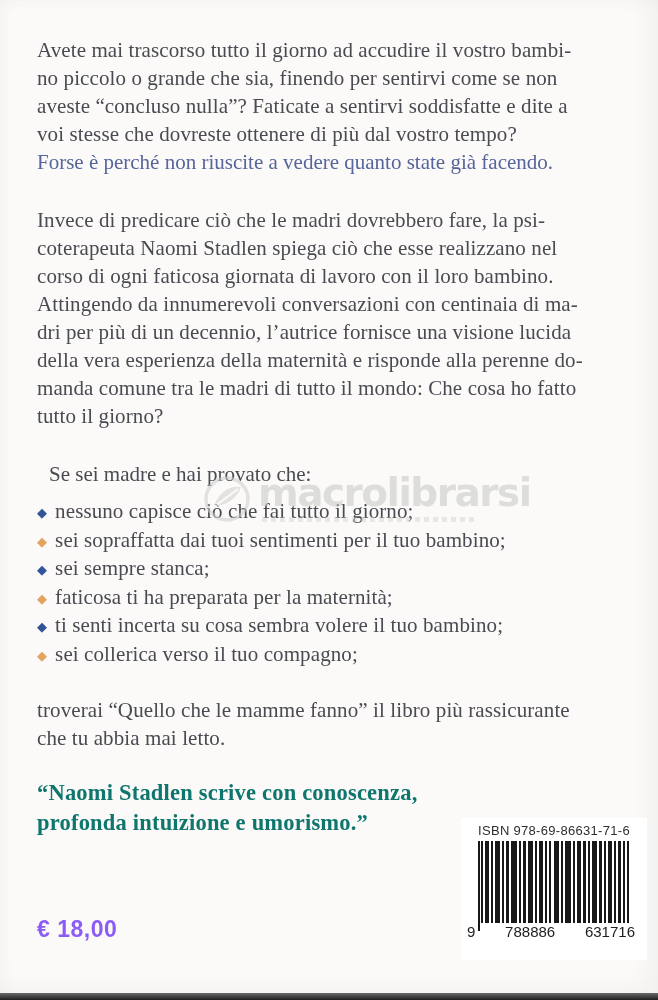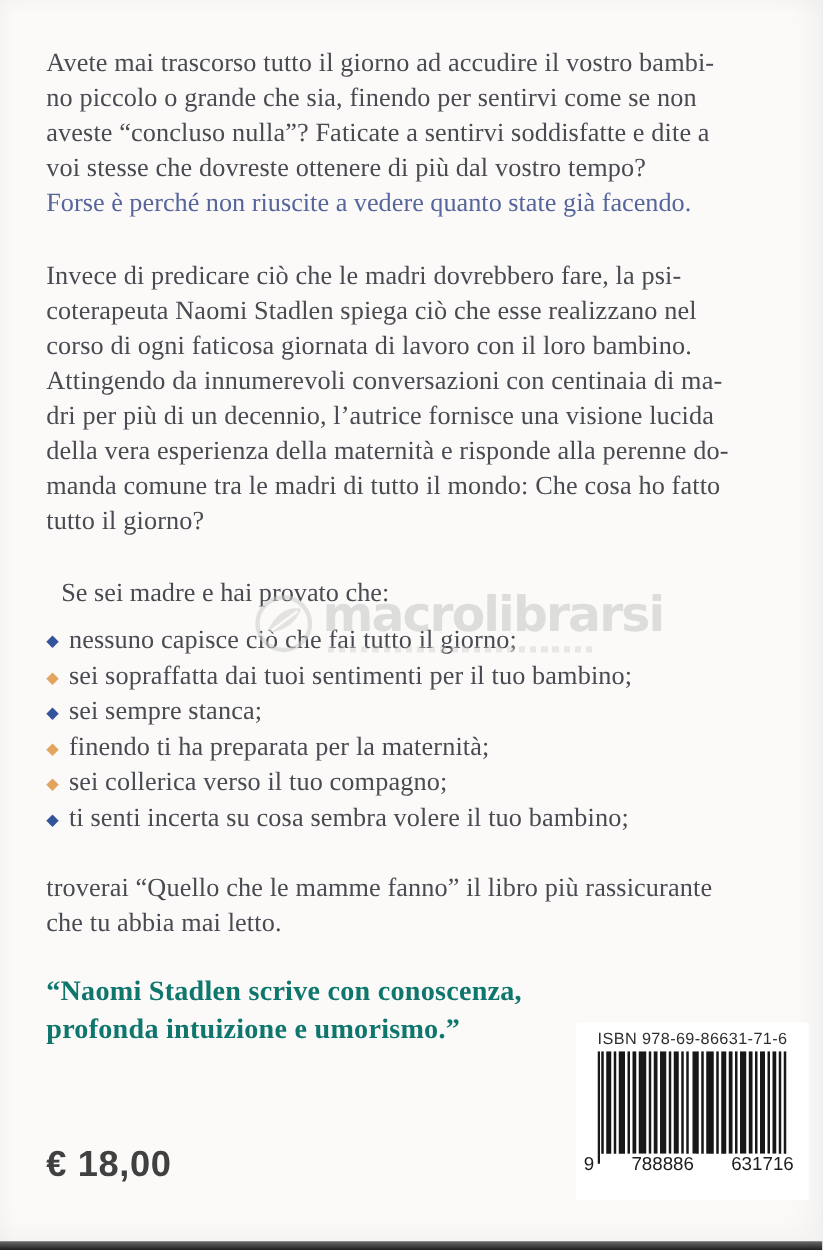--- a/index.html
+++ b/index.html
@@ -76,23 +76,23 @@
     left:37px;top:840px;
     font-size:22.5px;
     line-height:30px;
     font-weight:bold;
     color:#3c3d45;
   }
   .price{
     position:absolute;
     left:37px;top:916px;
     font-family:"Liberation Sans", sans-serif;
-    font-size:29px;
-    font-weight:bold;
-    color:#404040;
+    font-size:23px;
+    font-weight:bold;
+    color:#8b5cf6;
     letter-spacing:0.5px;
   }
   
   .watermark{
     position:absolute;
     left:196px;top:470px;
     width:300px;height:62px;
     opacity:0.55;
     z-index:5;
     pointer-events:none;
@@ -178,23 +178,23 @@
       <path d="M13 32 Q24 24 36 15" fill="none" stroke="#fbfaf8" stroke-width="2"></path>
     </svg>
     <span class="watermark-text">macrolibrarsi</span>
     <div class="watermark-tagline"></div>
   </div>
 
   <ul class="bullet-list">
     <li class="bullet-item"><span class="diamond b-blue">◆</span><span>nessuno capisce ciò che fai tutto il giorno;</span></li>
     <li class="bullet-item"><span class="diamond b-orange">◆</span><span>sei sopraffatta dai tuoi sentimenti per il tuo bambino;</span></li>
     <li class="bullet-item"><span class="diamond b-blue">◆</span><span>sei sempre stanca;</span></li>
-    <li class="bullet-item"><span class="diamond b-orange">◆</span><span>finendo ti ha preparata per la maternità;</span></li>
+    <li class="bullet-item"><span class="diamond b-orange">◆</span><span>faticosa ti ha preparata per la maternità;</span></li>
+    <li class="bullet-item"><span class="diamond b-blue">◆</span><span>ti senti incerta su cosa sembra volere il tuo bambino;</span></li>
     <li class="bullet-item"><span class="diamond b-orange">◆</span><span>sei collerica verso il tuo compagno;</span></li>
-    <li class="bullet-item"><span class="diamond b-blue">◆</span><span>ti senti incerta su cosa sembra volere il tuo bambino;</span></li>
   </ul>
 
   <div class="para conclusion">troverai “Quello che le mamme fanno” il libro più rassicurante
 che tu abbia mai letto.</div>
 
   <div class="quote">“Naomi Stadlen scrive con conoscenza,
 profonda intuizione e umorismo.”</div>
 
   <div class="barcode-panel">
     <div class="isbn-label">ISBN 978-69-86631-71-6</div>

